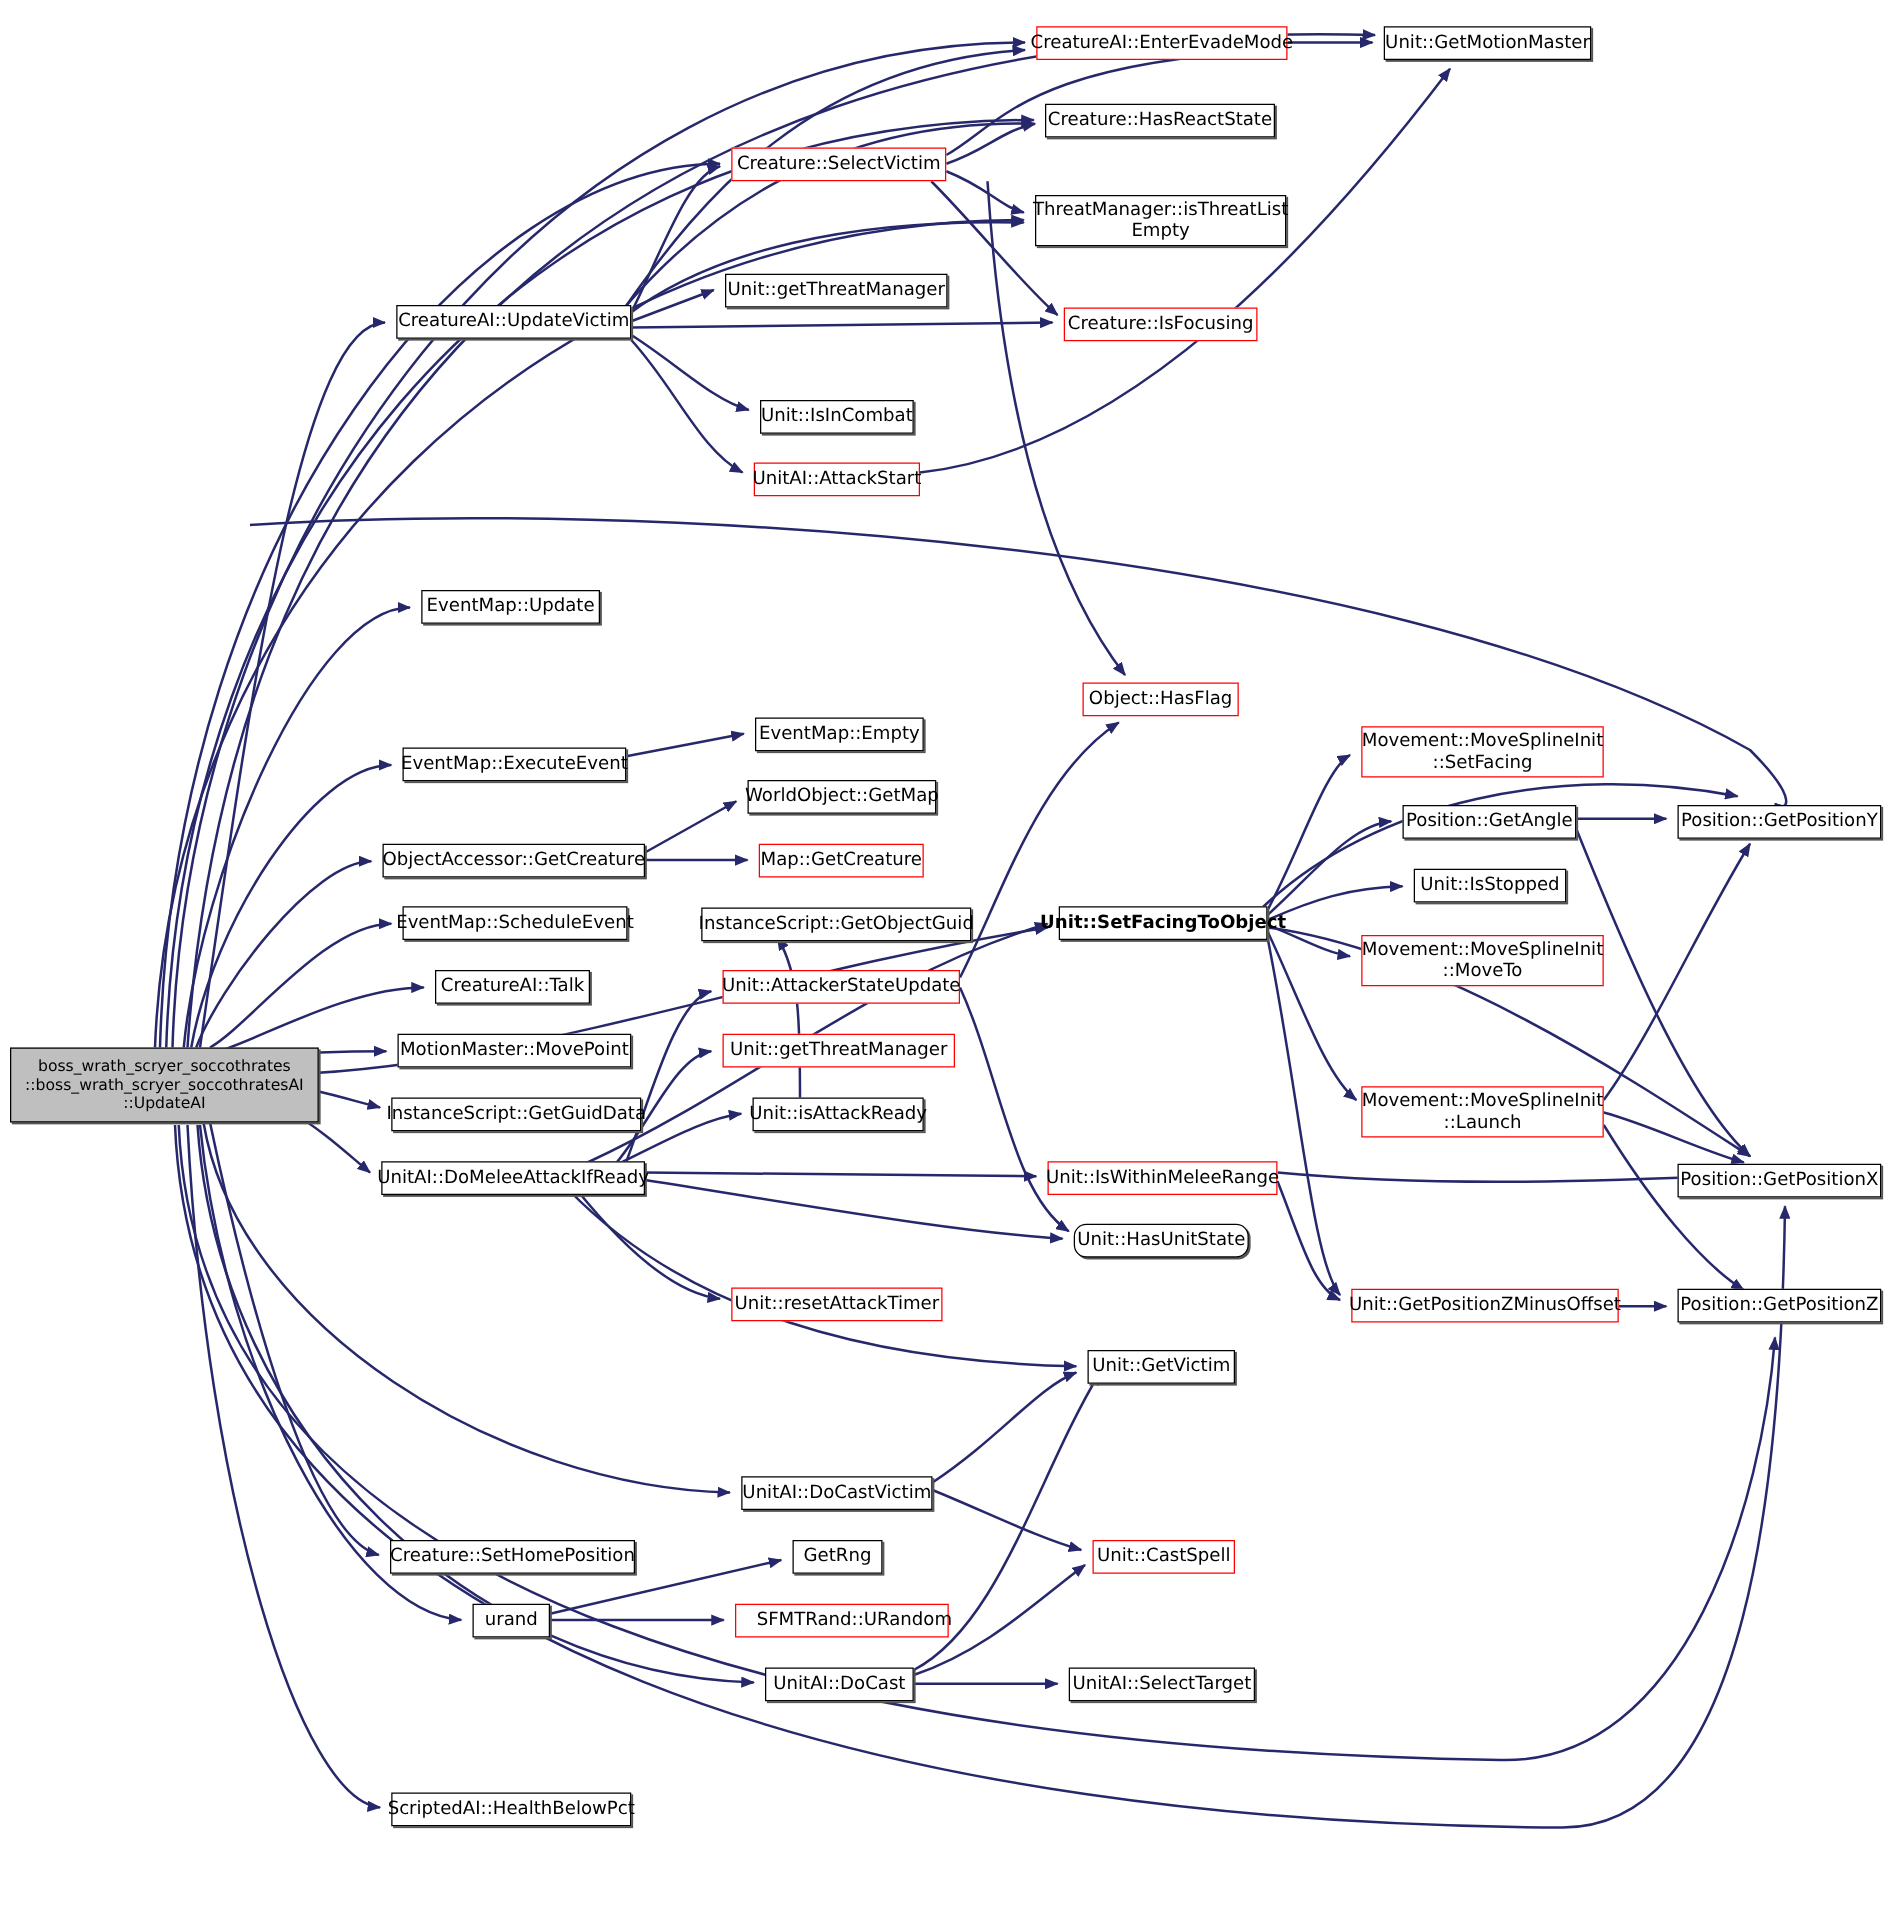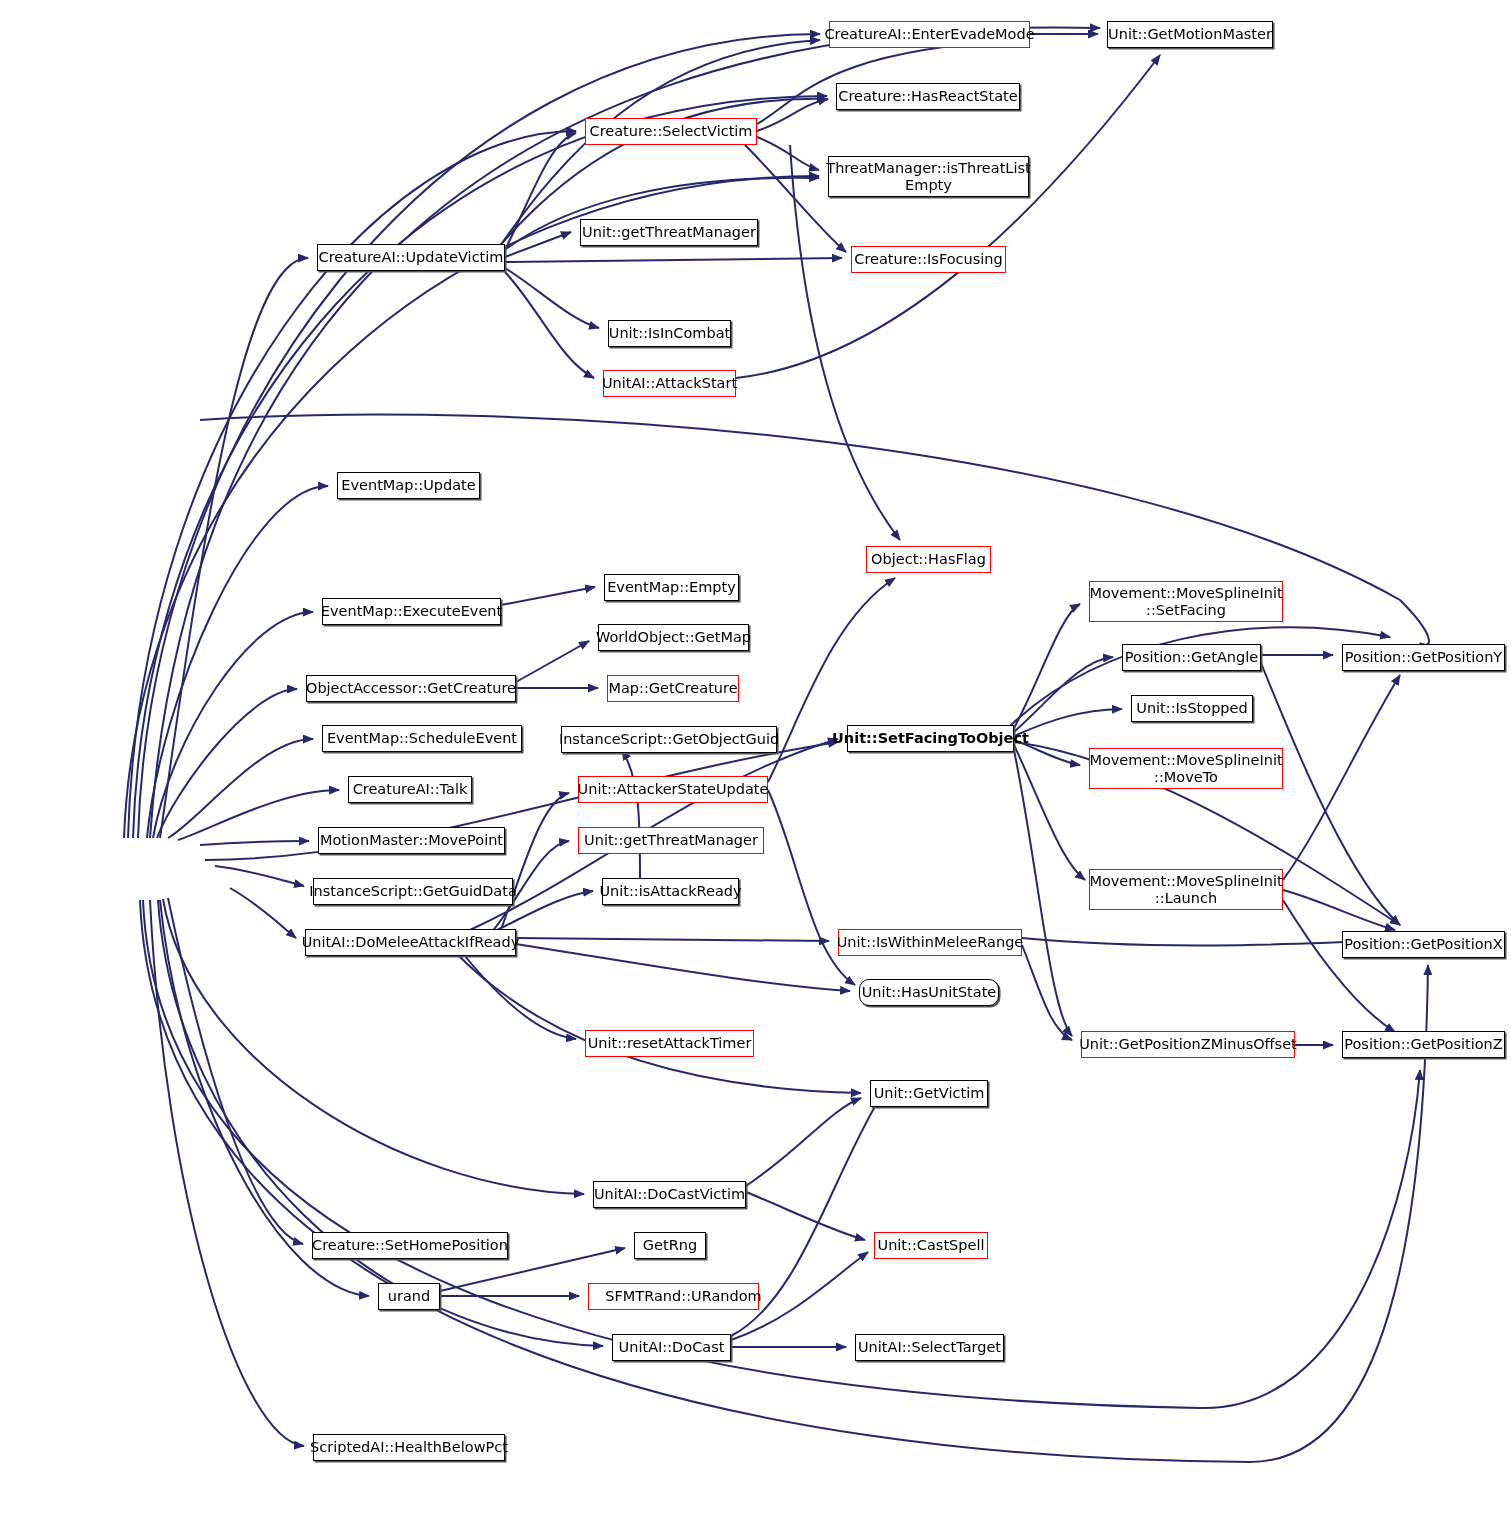--- a/index.html
+++ b/index.html
@@ -132,20 +132,23 @@
 
       <path d="M440,1291 L625,1248"></path>
       <path d="M440,1296 L579,1296"></path>
 
       <path d="M731,1347 L846,1347"></path>
       <path d="M731,1340 C790,1320 830,1280 868,1252"></path>
       <path d="M731,1336 C800,1300 830,1180 880,1098"></path>
     </g>
   </svg>
 
+  <div class="node gray shadow" style="left:8px;top:838px;width:247px;height:60px;font-size:12.5px;">boss_wrath_scryer_soccothrates
+::boss_wrath_scryer_soccothratesAI
+::UpdateAI</div>
 
   <div class="node red" style="left:829px;top:21px;width:201px;height:27px;">CreatureAI::EnterEvadeMode</div>
 
   <div class="node shadow" style="left:1107px;top:21px;width:166px;height:27px;">Unit::GetMotionMaster</div>
 
   <div class="node shadow" style="left:836px;top:83px;width:184px;height:27px;">Creature::HasReactState</div>
 
   <div class="node red" style="left:585px;top:118px;width:172px;height:27px;">Creature::SelectVictim</div>
 
   <div class="node shadow" style="left:828px;top:156px;width:201px;height:41px;">ThreatManager::isThreatList
@@ -179,21 +182,21 @@
   <div class="node shadow" style="left:598px;top:624px;width:151px;height:27px;">WorldObject::GetMap</div>
 
   <div class="node shadow" style="left:306px;top:675px;width:210px;height:27px;">ObjectAccessor::GetCreature</div>
 
   <div class="node red" style="left:607px;top:675px;width:132px;height:27px;">Map::GetCreature</div>
 
   <div class="node shadow" style="left:1131px;top:695px;width:122px;height:27px;">Unit::IsStopped</div>
 
   <div class="node shadow" style="left:561px;top:726px;width:216px;height:27px;">InstanceScript::GetObjectGuid</div>
 
-  <div class="node shadow" style="left:322px;top:725px;width:200px;height:27px;">EventMap::ScheduleEvent</div>
+  <div class="node shadow" style="left:322px;top:725px;width:180px;height:27px;">EventMap::ScheduleEvent</div>
 
   <div class="node shadow" style="left:847px;top:725px;width:167px;height:27px;font-weight:bold;">Unit::SetFacingToObject</div>
 
   <div class="node red" style="left:1089px;top:748px;width:194px;height:41px;">Movement::MoveSplineInit
 ::MoveTo</div>
 
   <div class="node red" style="left:578px;top:776px;width:190px;height:27px;text-align:right;">Unit::AttackerStateUpdate</div>
 
   <div class="node shadow" style="left:348px;top:776px;width:124px;height:27px;">CreatureAI::Talk</div>
 

